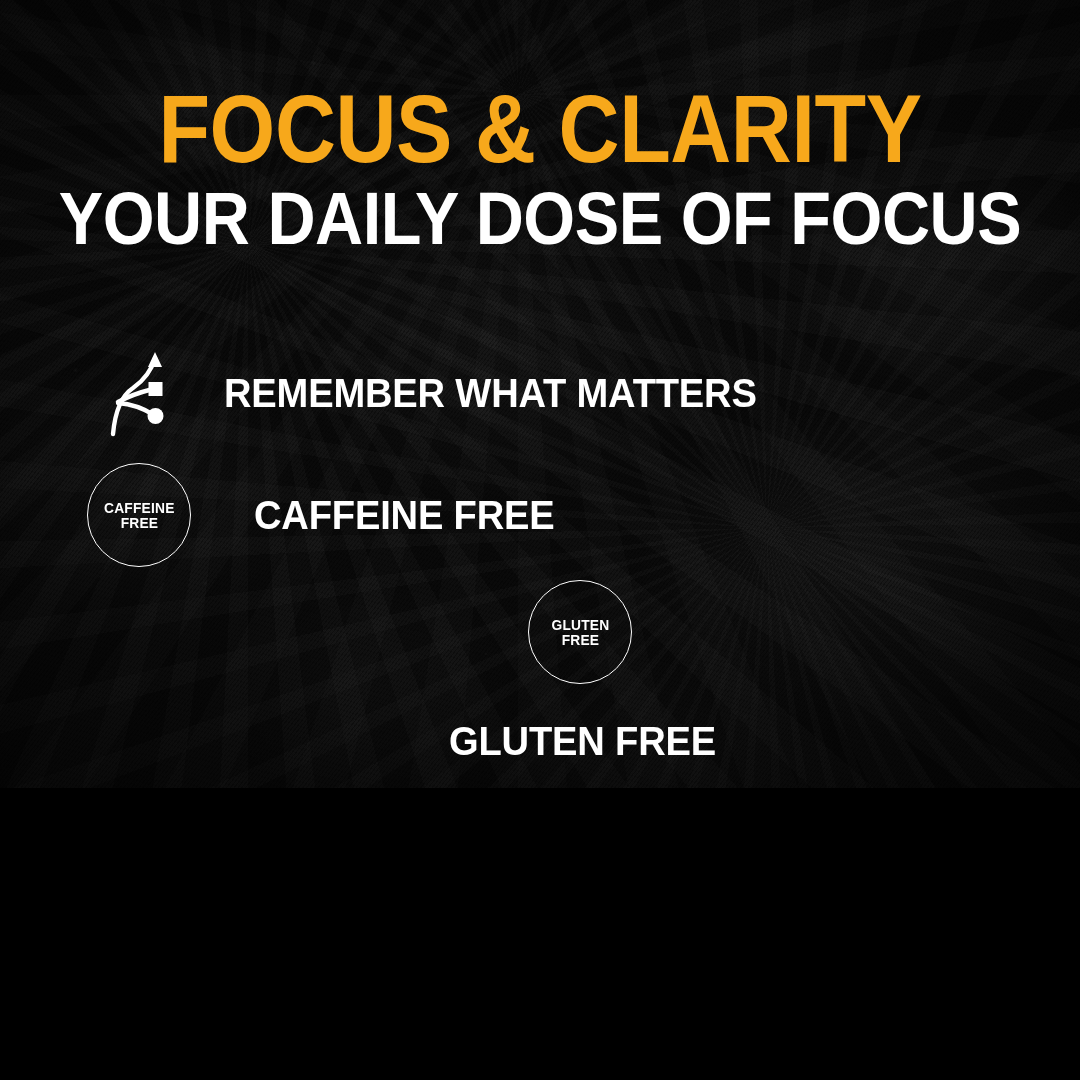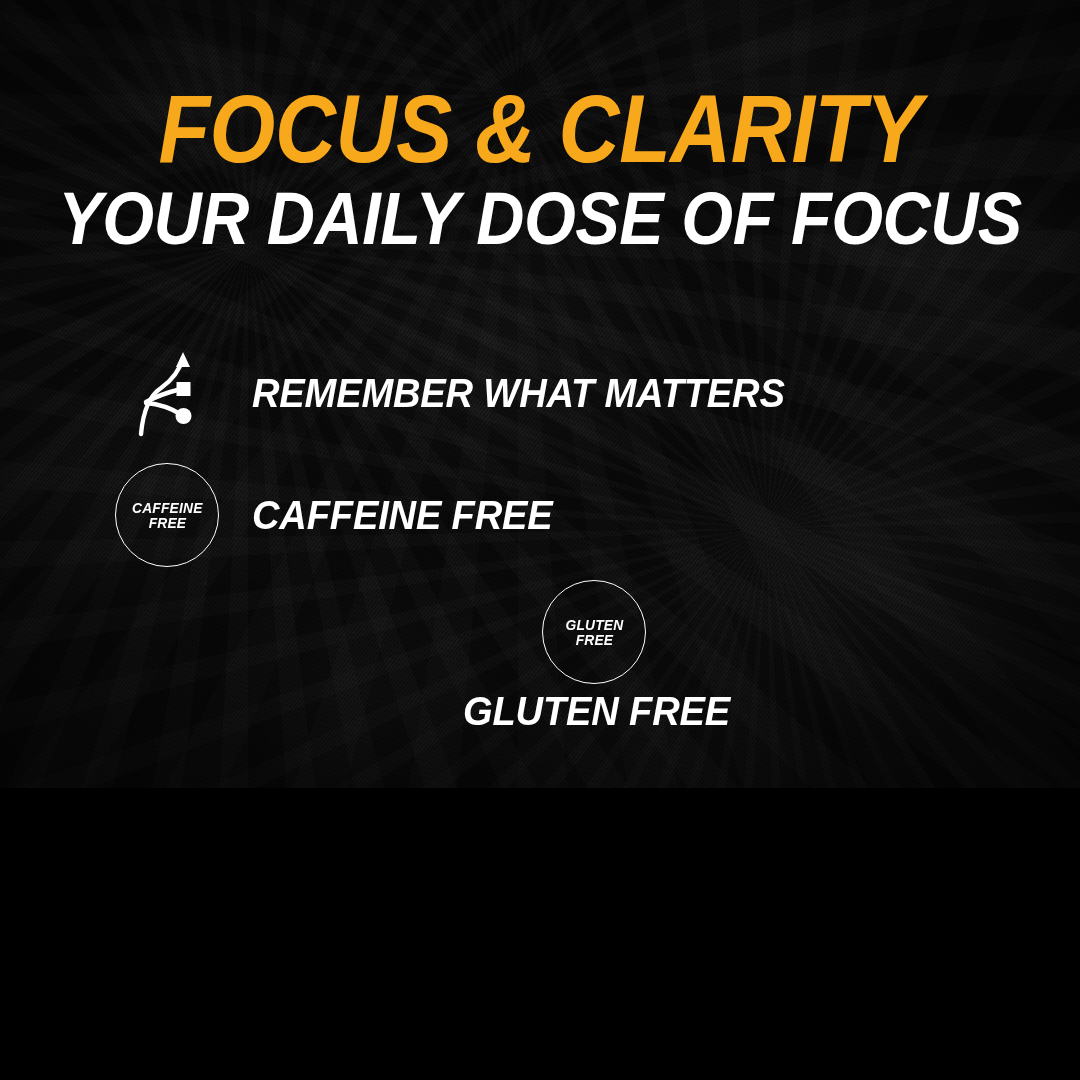--- a/index.html
+++ b/index.html
@@ -5,21 +5,21 @@
   html,body{margin:0;padding:0;background:#000;}
   body{
     width:1080px;height:1080px;overflow:hidden;
     font-family:"Liberation Sans","DejaVu Sans",sans-serif;
     -webkit-font-smoothing:antialiased;
   }
 
   
   #stage{
     position:relative;width:1080px;height:788px;
-    background:#090909;overflow:hidden;font-style:italic;
+    background:#090909;overflow:hidden;
   }
 
   
   .tex{position:absolute;inset:0;pointer-events:none;}
 
   .tex-a{
     background-image:
       radial-gradient(ellipse 180px 130px at 18% 12%,  rgba(255,255,255,.055), transparent 62%),
       radial-gradient(ellipse 230px 170px at 72% 6%,   rgba(255,255,255,.040), transparent 64%),
       radial-gradient(ellipse 260px 200px at 88% 34%,  rgba(255,255,255,.048), transparent 62%),
@@ -94,24 +94,24 @@
     transform:scaleX(.90);
   }
 
   
   .features{
     position:absolute;left:0;top:330px;width:1080px;
   }
   .feature-row{
     display:flex;align-items:center;
     height:127px;
-    padding-left:108px;
+    padding-left:80px;
     box-sizing:border-box;
   }
-  .feature-row.badge-row{height:116px;}
+  .feature-row.badge-row{height:116px;gap:30px;}
   .feature-row.badge-row.last{height:130px;flex-direction:column;}
 
   .icon-slot{
     flex:0 0 118px;
     height:108px;
     display:flex;align-items:center;justify-content:center;
   }
   .icon-slot svg{display:block;overflow:visible;}
 
   .feature-label{

